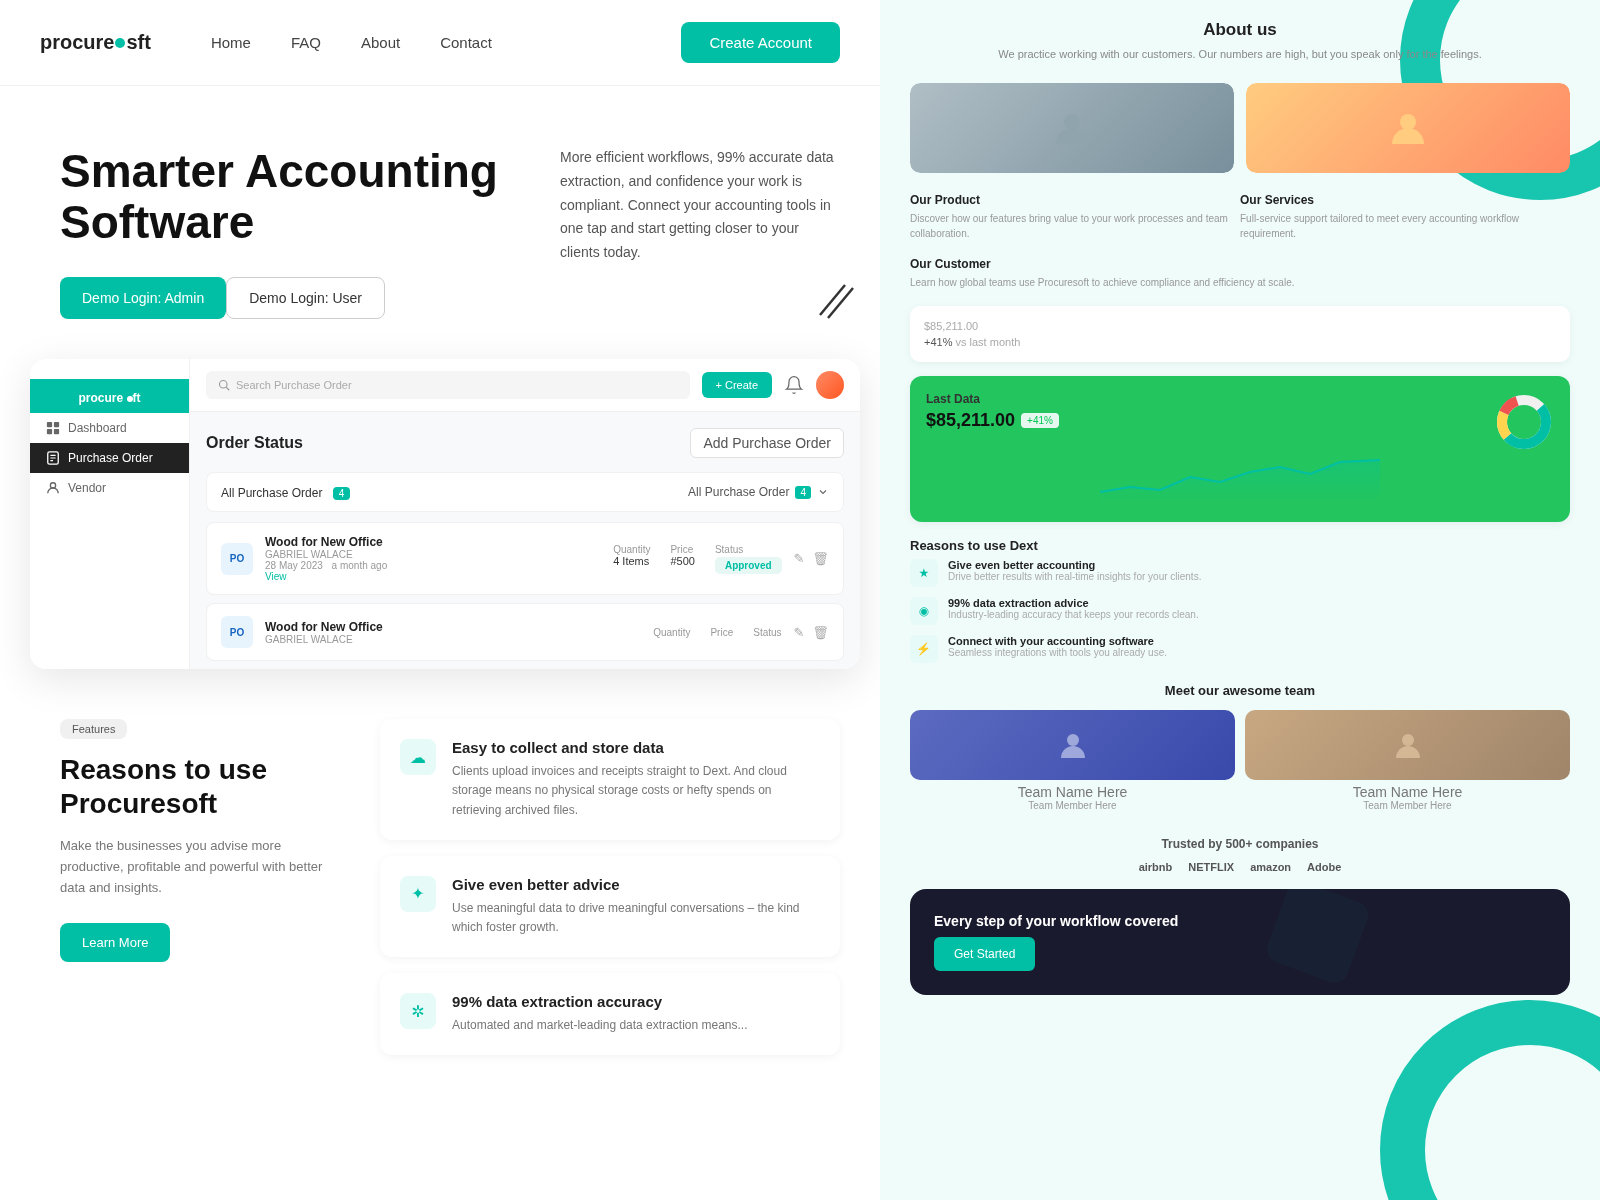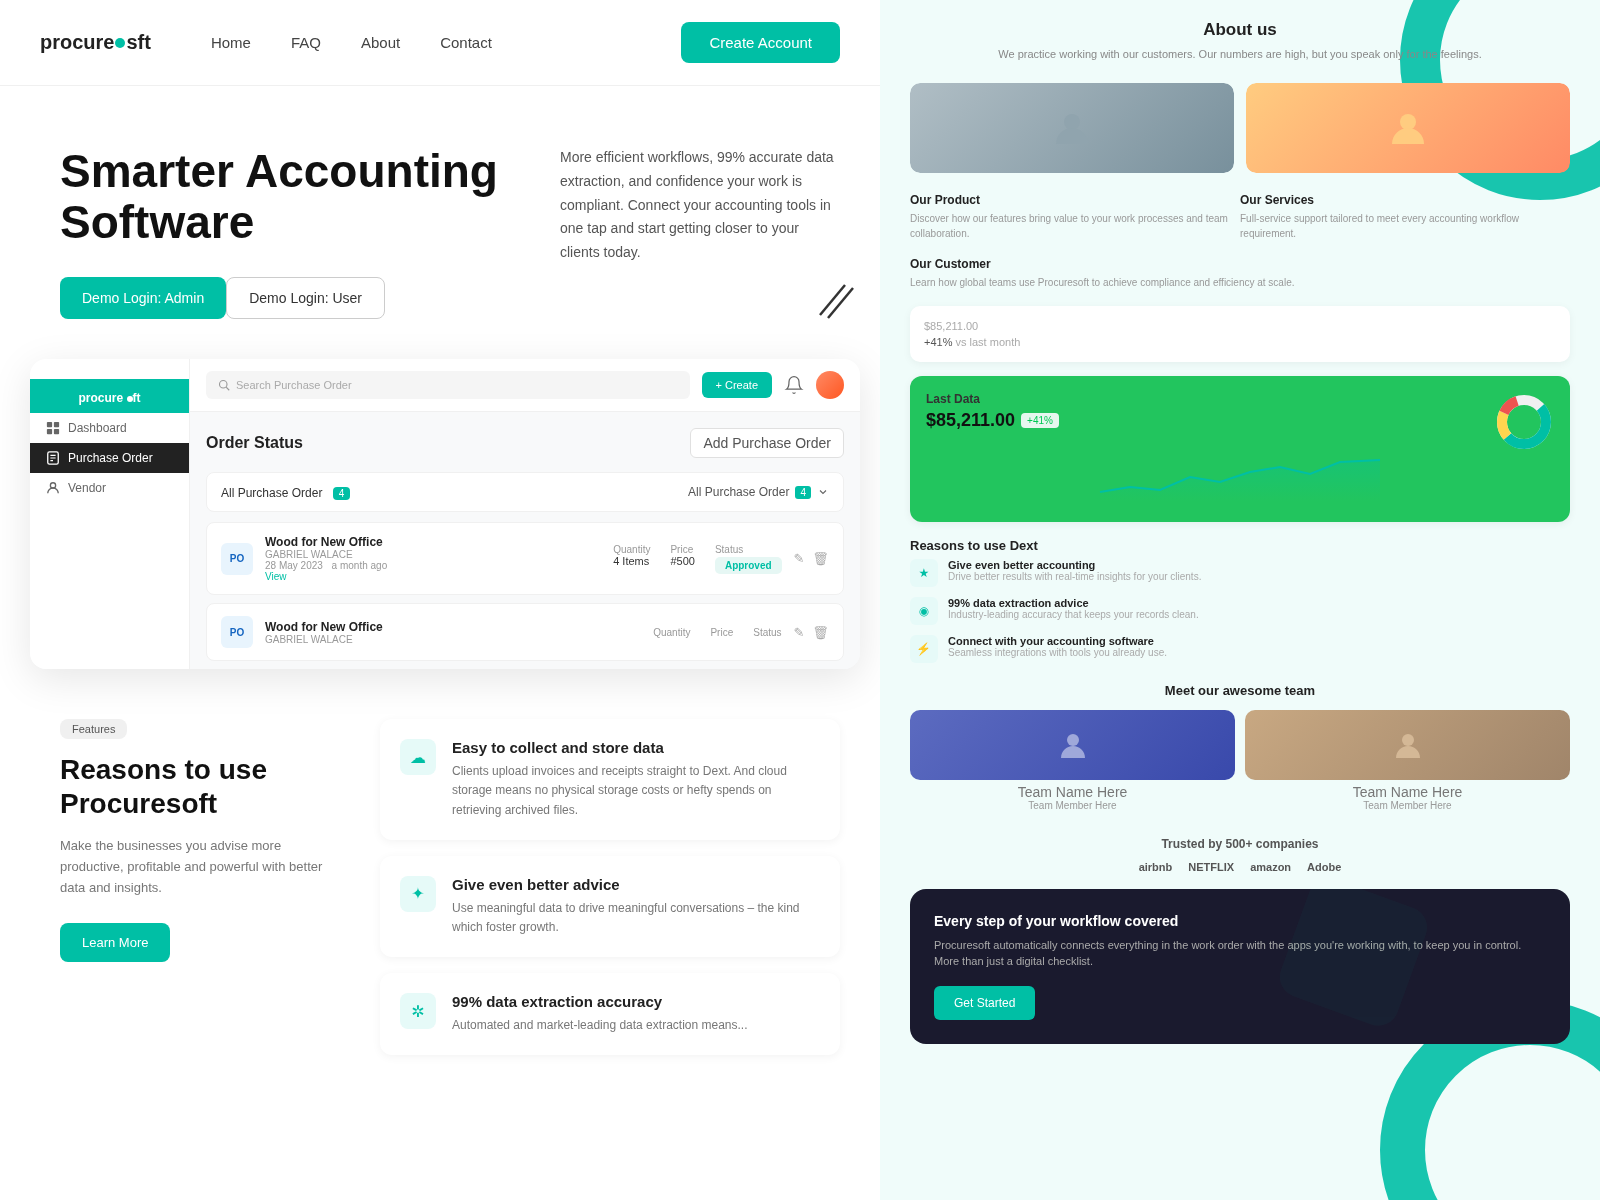--- a/index.html
+++ b/index.html
@@ -1000,20 +1000,19 @@
         </div>
       </div>
 
       <div class="bottom-cta">
         <div style="position:absolute;top:0;left:0;right:0;bottom:0;opacity:0.1;">
           <svg width="100%" height="100%" viewBox="0 0 300 150">
             <rect x="200" y="-20" width="120" height="120" rx="20" fill="#00bfa5" opacity="0.4" transform="rotate(20 200 50)"></rect>
           </svg>
         </div>
         <div class="cta-title">Every step of your workflow covered</div>
-        <p class="cta-desc">Procuresoft automatically connects everything in the work order with the apps you're working with, to keep you in control. More than just a digital checklist.</p>
         <button class="cta-btn">Get Started</button>
       </div>
 
     </div>
     <div class="teal-circle-bottom"></div>
   </div>
 </div>
 
 </body></html>

